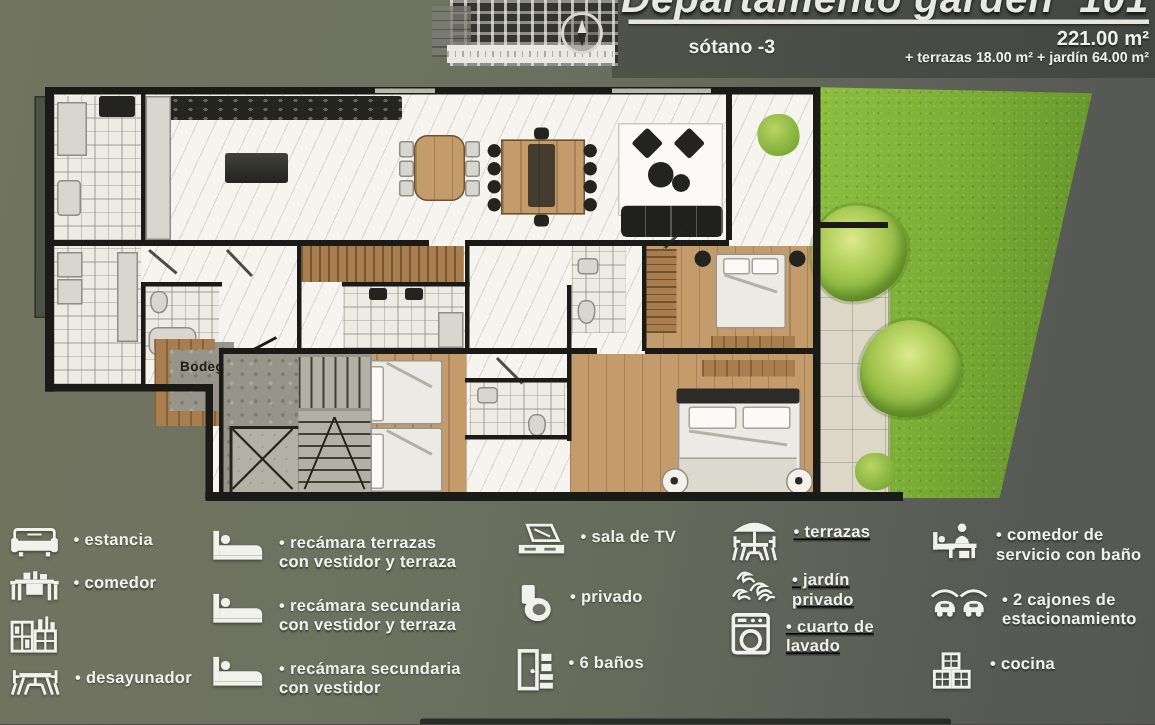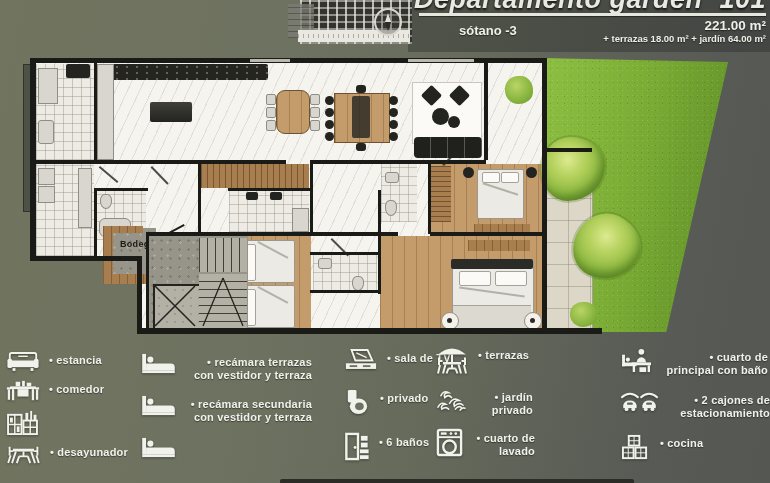--- a/index.html
+++ b/index.html
@@ -35,21 +35,21 @@
   .bed{background:#eceae4;border:1px solid #9a978e;border-radius:2px;}
   .pillow{background:#fbfaf7;border:1px solid #a5a29a;border-radius:2px;}
   .doorline{position:absolute;width:24px;height:1.5px;background:rgba(35,35,30,.8);transform-origin:0 0;}
   
   .title-row{position:absolute;left:414px;top:-16px;width:352px;display:flex;justify-content:space-between;
     font-style:italic;font-weight:bold;font-size:27px;letter-spacing:.5px;color:#e9e9e3;
     text-shadow:0 2px 2px rgba(20,21,18,.85),0 0 2px rgba(20,21,18,.6);white-space:nowrap;}
   .hdr-small{color:#f0f0ea;font-weight:bold;text-shadow:0 1px 1px rgba(15,15,12,.6);}
   
   .lg-col{position:absolute;display:flex;flex-direction:column;}
-  .lg-item{display:flex;align-items:flex-start;gap:9px;color:#f1f2ec;text-align:right;}
+  .lg-item{display:flex;align-items:flex-start;gap:9px;color:#f1f2ec;}
   .lg-item .ic{flex:0 0 auto;display:flex;align-items:center;justify-content:center;color:#f1f2ec;
     filter:drop-shadow(0 1px 1px rgba(20,20,16,.5));}
   .lg-item .lb{font-size:11px;font-weight:bold;line-height:1.18;letter-spacing:.2px;padding-top:4px;
     text-shadow:0 1px 1px rgba(20,20,16,.55);}
   .bodega-label{position:absolute;left:120px;top:239px;font-size:9px;font-weight:bold;color:#1d1d18;letter-spacing:.3px;}
 </style>
 </head>
 <body>
 
 <div class="scene">
@@ -333,20 +333,21 @@
       </div>
       <div class="lg-item">
         <span class="ic">
           <svg width="37" height="23" viewBox="0 0 38 24">
               <rect x="2" y="2" width="4" height="17" fill="currentColor"></rect>
               <circle cx="10.5" cy="8" r="3.2" fill="currentColor"></circle>
               <path d="M6 12 h26 a4 4 0 0 1 4 4 v3 H6 Z" fill="currentColor"></path>
               <rect x="2" y="19" width="34" height="3" fill="currentColor"></rect>
             </svg>
         </span>
+        <span class="lb" style="max-width:126px;">• recámara secundaria con vestidor</span>
       </div>
     </div>
 
     <div class="lg-col" style="left:344px;top:348px;width:112px;gap:17px;">
       <div class="lg-item">
         <span class="ic">
           <svg width="34" height="23" viewBox="0 0 36 24">
               <path d="M8 2 h17 l5 11 H12 Z" fill="none" stroke="currentColor" stroke-width="2"></path>
               <path d="M13 5 L24 10" stroke="currentColor" stroke-width="1.5"></path>
               <rect x="2" y="16" width="32" height="6" fill="currentColor"></rect>
@@ -374,21 +375,21 @@
               <rect x="17" y="4" width="7" height="5" fill="currentColor"></rect>
               <rect x="17" y="11" width="7" height="5" fill="currentColor"></rect>
               <rect x="16" y="18" width="9" height="4" fill="currentColor"></rect>
               <rect x="16" y="24" width="9" height="4" fill="currentColor"></rect>
             </svg>
         </span>
         <span class="lb">• 6 baños</span>
       </div>
     </div>
 
-    <div class="lg-col" style="left:435px;top:345px;width:116px;gap:11px;">
+    <div class="lg-col" style="left:486px;top:345px;width:116px;gap:1px;text-decoration:underline;">
       <div class="lg-item">
         <span class="ic">
           <svg width="34" height="31" viewBox="0 0 34 30">
               <path d="M3 9 Q17 -3 31 9 Z" fill="currentColor"></path>
               <rect x="16" y="9" width="2" height="8" fill="currentColor"></rect>
               <rect x="8" y="16.5" width="18" height="2.5" fill="currentColor"></rect>
               <path d="M10.5 19 L8 28 M23.5 19 L26 28 M17 19 V23 M13.5 23 h7 M13.5 23 L11.5 28 M20.5 23 L22.5 28" stroke="currentColor" stroke-width="2" fill="none"></path>
               <path d="M4 12 V19.5 M4 15.5 h3.5 M5 19.5 L3 28 M30 12 V19.5 M26.5 15.5 H30 M29 19.5 L31 28" stroke="currentColor" stroke-width="2" fill="none"></path>
             </svg>
         </span>
@@ -430,21 +431,21 @@
               <path d="M18 13 q4 -5 8 0 l1 3 h-10 Z" fill="currentColor"></path>
               <rect x="12" y="16" width="20" height="3" fill="currentColor"></rect>
               <rect x="13" y="19" width="2.5" height="7" fill="currentColor"></rect>
               <rect x="28.5" y="19" width="2.5" height="7" fill="currentColor"></rect>
               <rect x="2" y="8" width="3" height="12" fill="currentColor"></rect>
               <circle cx="8" cy="13" r="2.2" fill="currentColor"></circle>
               <path d="M5 16 h12 v4 H2 v-2 Z" fill="currentColor"></path>
               <rect x="20" y="21" width="7" height="5" fill="currentColor"></rect>
             </svg>
         </span>
-        <span class="lb" style="max-width:104px;">• cuarto de principal con baño</span>
+        <span class="lb" style="max-width:104px;">• comedor de servicio con baño</span>
       </div>
       <div class="lg-item">
         <span class="ic">
           <svg width="39" height="23" viewBox="0 0 40 24">
               <g fill="none" stroke="currentColor" stroke-width="2">
                 <path d="M1 8 Q10 0 19 8"></path>
                 <path d="M21 8 Q30 0 39 8"></path>
               </g>
               <g fill="currentColor">
                 <path d="M3 16 q1 -5 7 -5 q6 0 7 5 v3 H3 Z"></path>

